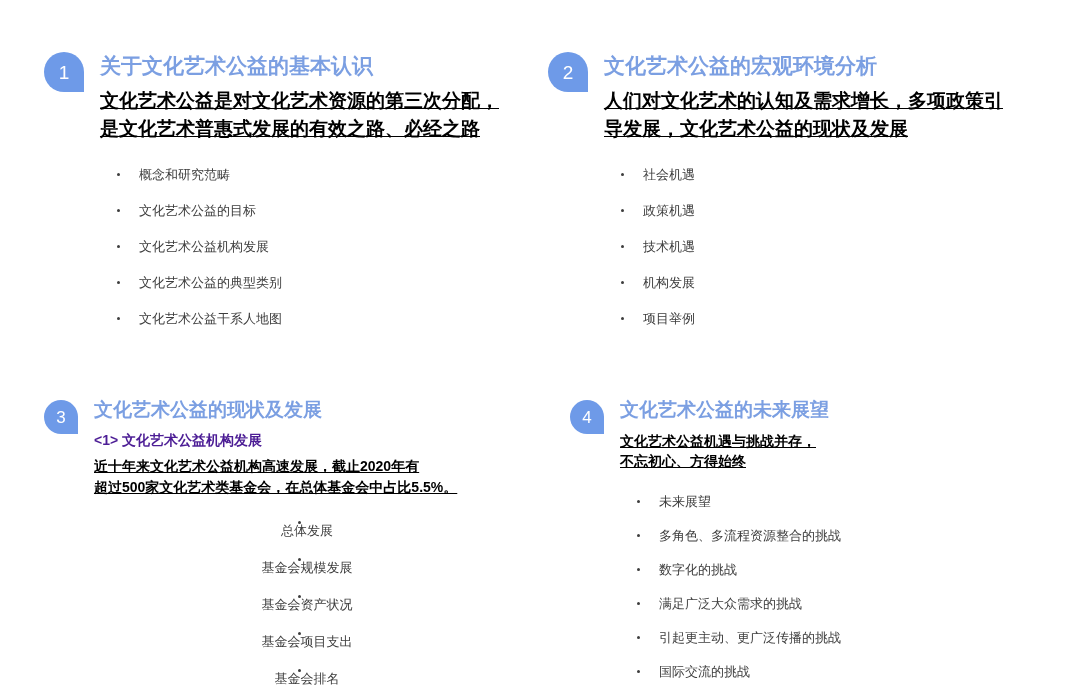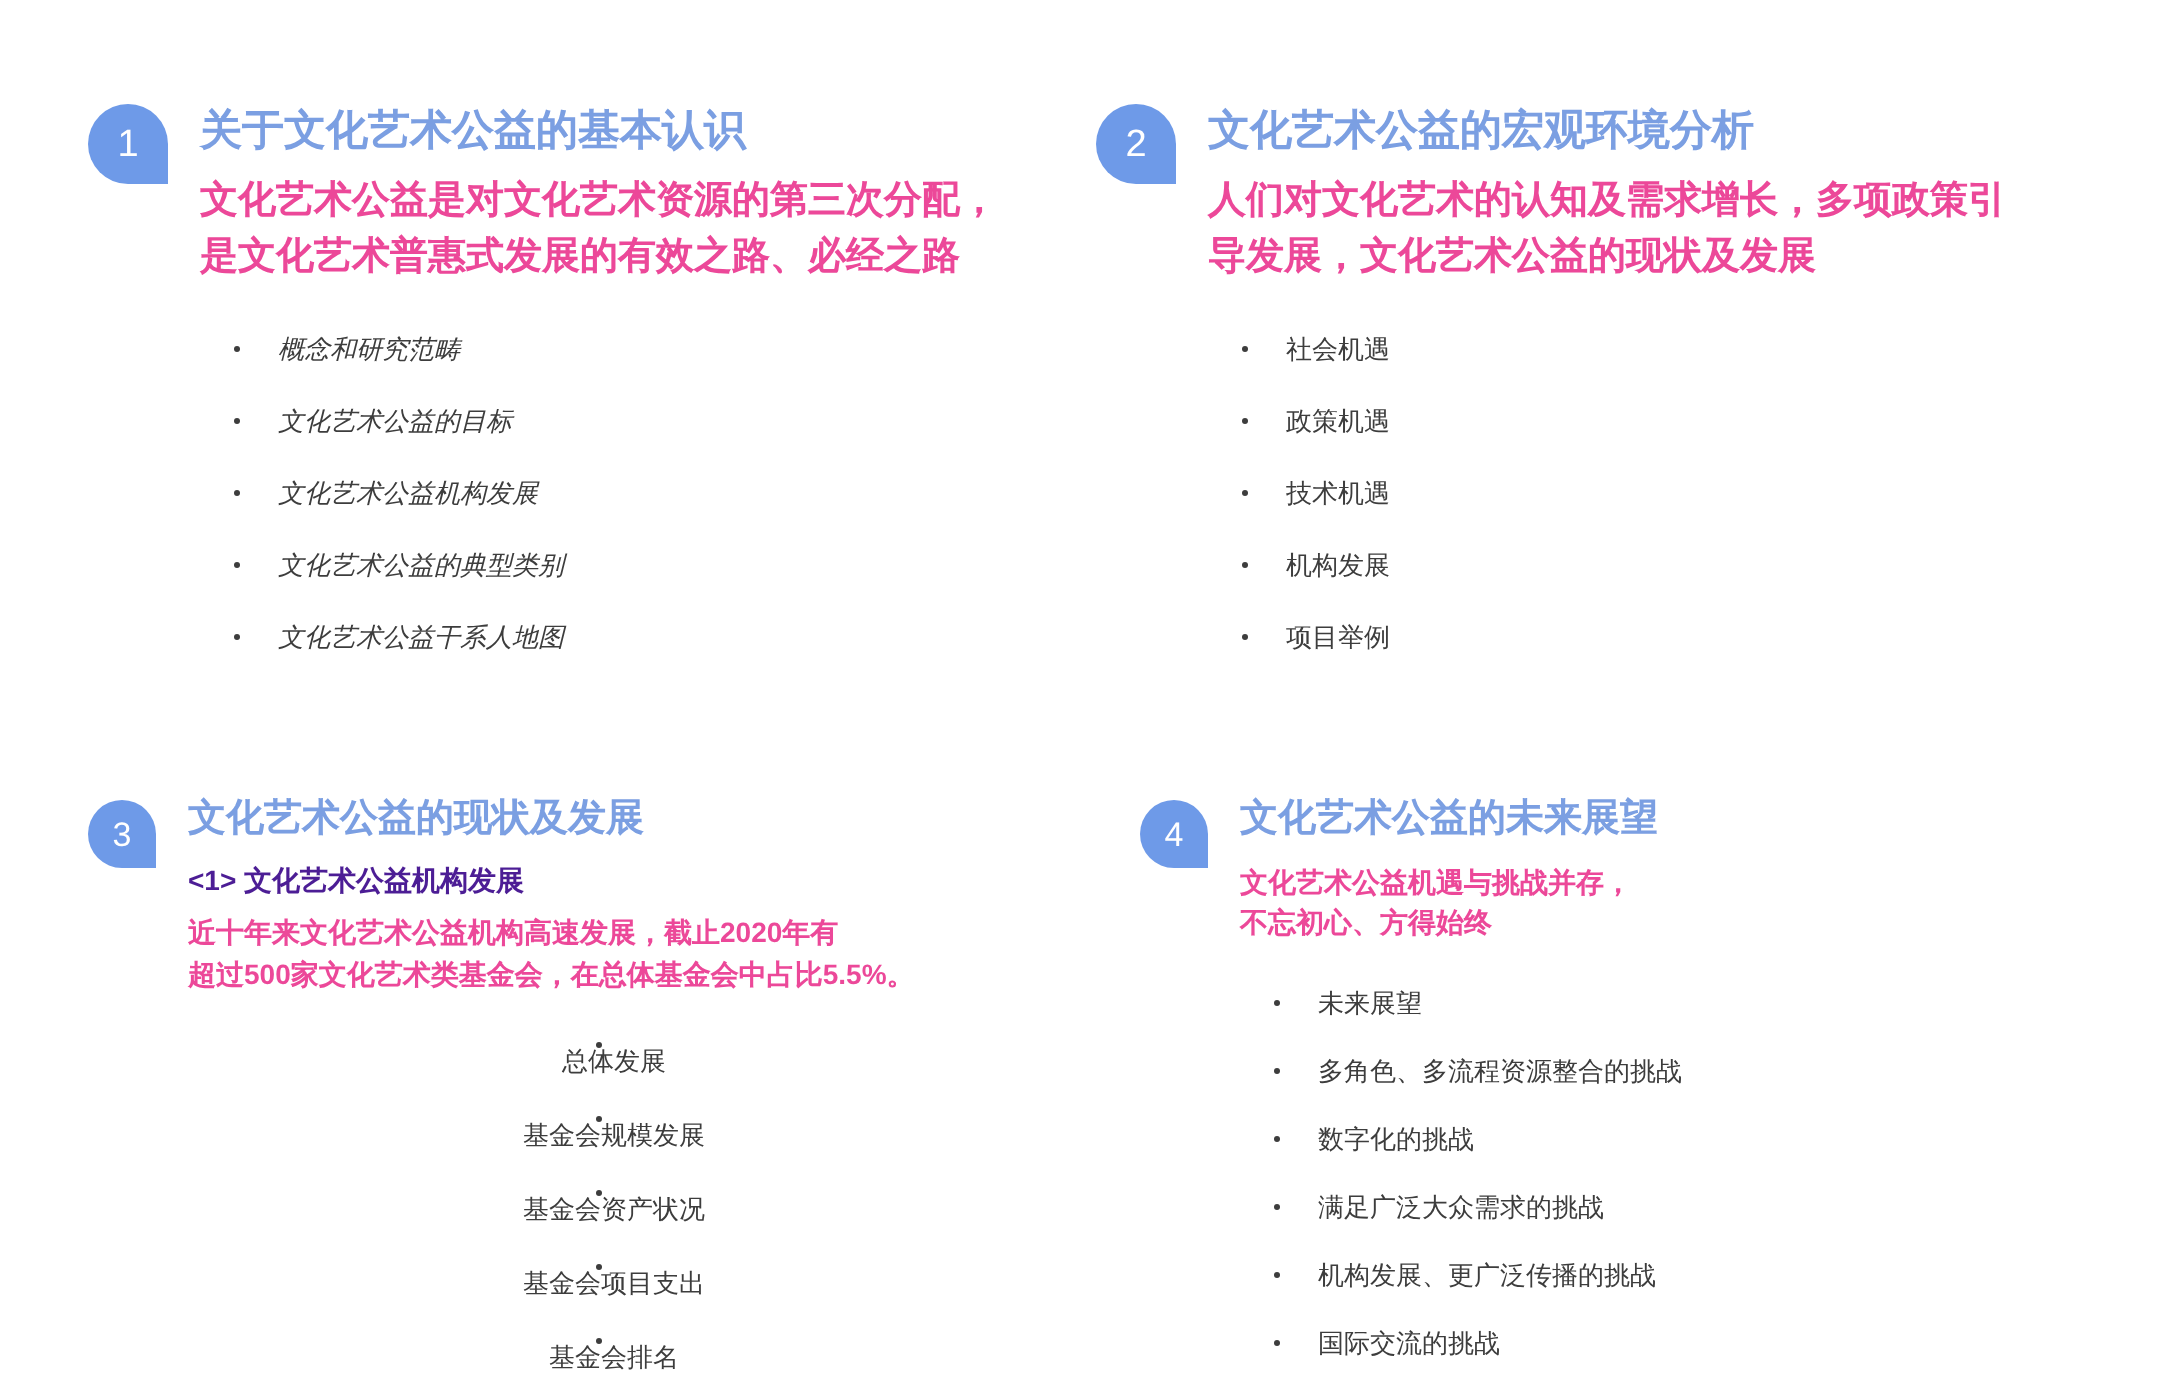--- a/index.html
+++ b/index.html
@@ -78,24 +78,25 @@
 
   .sublabel {
     color: #4c1d95;
     font-size: 14px;
     font-weight: bold;
     line-height: 1.4;
     margin: 0 0 6px 0;
   }
 
   .summary {
-    color: #ec4899;
+    color: #000000;
     font-weight: bold;
     line-height: 1.45;
     margin: 0;
+    text-decoration: underline;
   }
   .summary-lg { font-size: 19px; }
   .summary-sm { font-size: 14px; }
   .summary .ln { display: block; }
 
   
   .bullets {
     list-style: none;
     margin: 0;
     padding: 0;
@@ -109,21 +110,21 @@
   }
   .bullets li .dot {
     flex: 0 0 auto;
     width: 3px;
     height: 3px;
     background: #3d3d3d;
     border-radius: 50%;
     margin-right: 19px;
     margin-left: 4px;
   }
-  .bullets-1 { margin-top: 26px; margin-left: 13px; font-style: italic; }
+  .bullets-1 { margin-top: 26px; margin-left: 13px; }
   .bullets-1 li { margin-bottom: 23px; }
   .bullets-2 { margin-top: 26px; margin-left: 13px; text-align: right; }
   .bullets-2 li { margin-bottom: 23px; }
   .bullets-3 { margin-top: 24px; margin-left: -24px; }
   .bullets-3 li { margin-bottom: 21px; flex-direction: column; }
   .bullets-4 { margin-top: 24px; margin-left: 13px; }
   .bullets-4 li { margin-bottom: 21px; }
 </style>
 </head>
 <body>
@@ -250,21 +251,21 @@
         <li>
             <span class="dot"></span>
             <span>数字化的挑战</span>
           </li>
         <li>
             <span class="dot"></span>
             <span>满足广泛大众需求的挑战</span>
           </li>
         <li>
             <span class="dot"></span>
-            <span>机构发展、更广泛传播的挑战</span>
+            <span>引起更主动、更广泛传播的挑战</span>
           </li>
         <li>
             <span class="dot"></span>
             <span>国际交流的挑战</span>
           </li>
       </ul>
     </div>
   </div>
 
 </div>

